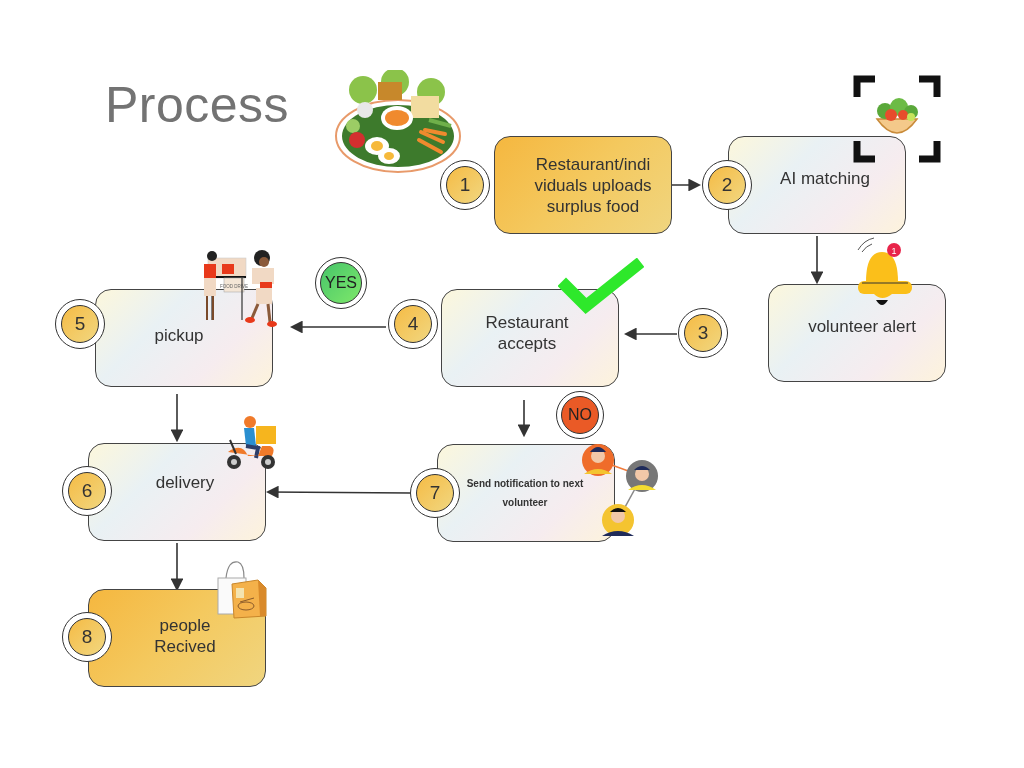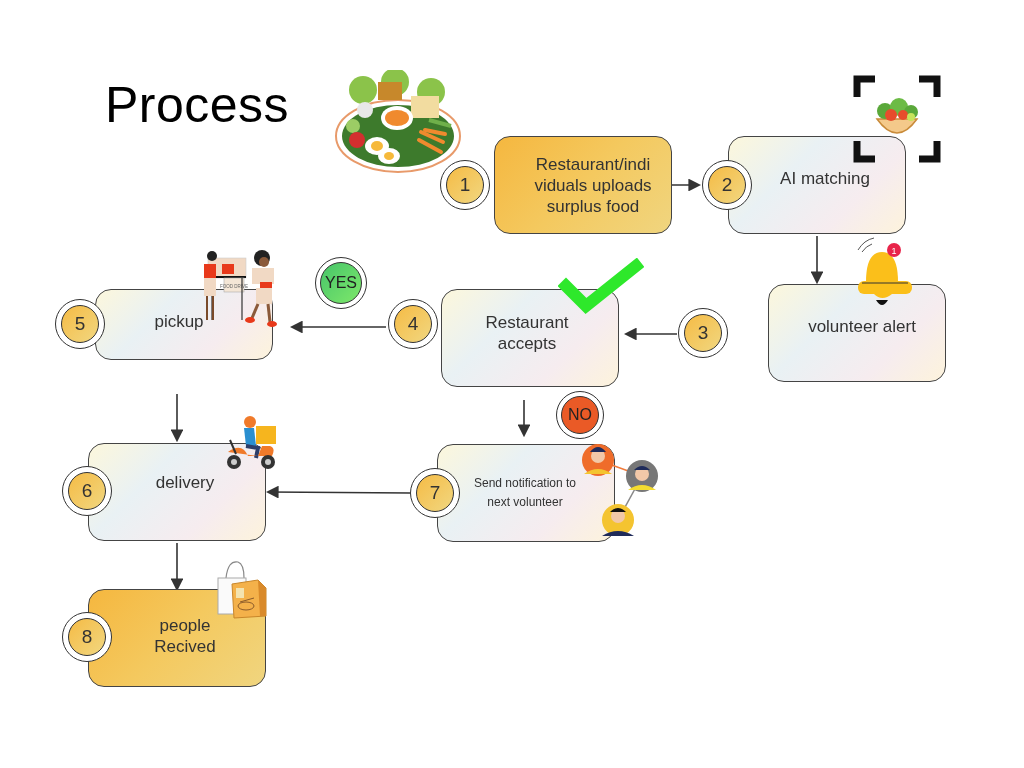--- a/index.html
+++ b/index.html
@@ -1,21 +1,21 @@
 <!DOCTYPE html>
 <html><head>
 <meta charset="utf-8">
 <style>
   html,body{margin:0;padding:0;}
   body{width:1024px;height:768px;background:#ffffff;position:relative;overflow:hidden;font-family:"Liberation Sans","DejaVu Sans",sans-serif;color:#333;}
-  .title{position:absolute;left:105px;top:76px;font-size:50px;color:#000000;letter-spacing:0.5px;}
+  .title{position:absolute;left:105px;top:76px;font-size:50px;color:#737373;letter-spacing:0.5px;}
   .box{position:absolute;border:1.5px solid #444;border-radius:16px;box-sizing:border-box;display:flex;align-items:center;justify-content:center;text-align:center;font-size:17px;color:#333;line-height:21px;}
   .box.light{background:linear-gradient(135deg,#fcf7dc 0%,#e9f1f4 35%,#f6ecef 70%,#fdf3dc 100%);}
   .box.gold{background:linear-gradient(135deg,#f5b73f 0%,#f4c95f 50%,#f0d57f 100%);}
-  .box.bold{font-weight:normal;font-size:12px;line-height:19px;}
+  .box.bold{font-weight:bold;font-size:10px;line-height:19px;}
   .step{position:absolute;width:50px;height:50px;border-radius:50%;background:#fff;border:1.5px solid #333;box-sizing:border-box;display:flex;align-items:center;justify-content:center;}
   .step .inner{width:38px;height:38px;border-radius:50%;border:1.5px solid #333;box-sizing:border-box;background:linear-gradient(135deg,#f5bb45,#f1d780);display:flex;align-items:center;justify-content:center;font-size:19px;color:#333;}
   .badge{position:absolute;width:52px;height:52px;border-radius:50%;background:#fff;border:1.5px solid #333;box-sizing:border-box;display:flex;align-items:center;justify-content:center;}
   .badge .inner{width:42px;height:42px;border-radius:50%;border:1px solid #333;box-sizing:border-box;display:flex;align-items:center;justify-content:center;font-size:16px;color:#222;}
   svg.arrows{position:absolute;left:0;top:0;}
   .ico{position:absolute;}
 </style>
 </head>
 <body>
 
@@ -121,21 +121,21 @@
 </div>
 
 <svg class="ico" style="left:558px;top:258px" width="86" height="62" viewBox="0 0 86 62">
   <path d="M8,28 L28,48 L78,8" fill="none" stroke="#2ee82b" stroke-width="12" stroke-linecap="square"></path>
 </svg>
 
 <div class="badge" style="left:315px;top:257px;">
   <div class="inner" style="background:linear-gradient(135deg,#47c56a,#7ee86a);">YES</div>
 </div>
 
-<div class="box light" style="left:95px;top:289px;width:178px;height:71px;">
+<div class="box light" style="left:95px;top:289px;width:178px;height:98px;">
   <span style="margin-top:-6px;margin-left:-10px">pickup</span>
 </div>
 <div class="step" style="left:55px;top:299px;">
   <div class="inner">5</div>
 </div>
 
 <svg class="ico" style="left:196px;top:246px" width="90" height="84" viewBox="0 0 90 84">
   <rect x="12" y="12" width="38" height="20" fill="#f1d9c4" stroke="#ccc" stroke-width="0.6"></rect>
   <rect x="26" y="18" width="12" height="10" fill="#e8391a"></rect>
   <line x1="12" y1="31" x2="50" y2="31" stroke="#111" stroke-width="2"></line>

